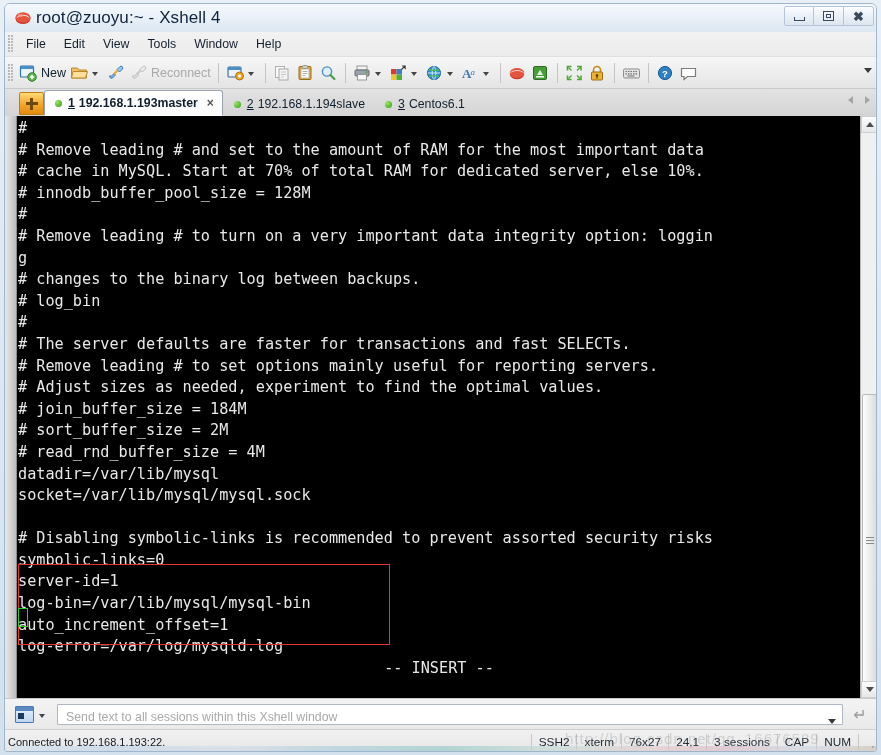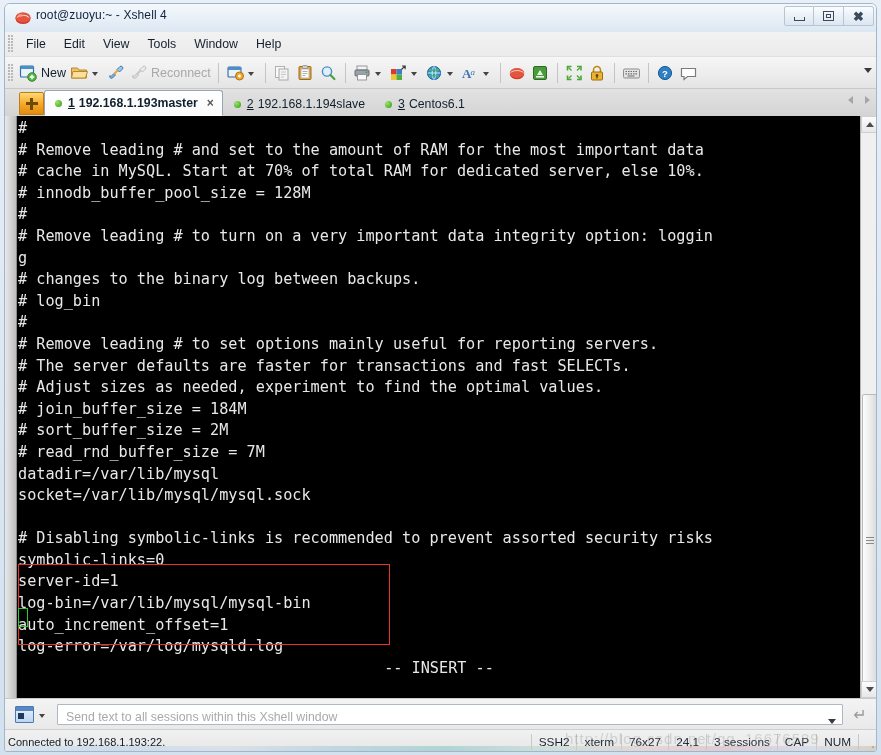--- a/index.html
+++ b/index.html
@@ -26,21 +26,21 @@
   .titlebar{
     position:absolute;left:0;top:0;width:873px;height:28px;
     background:linear-gradient(180deg,#f4f8fc 0%,#e7eff7 55%,#dce7f2 100%);
     box-sizing:border-box;
   }
   .title-icon{
     position:absolute;left:9px;top:5px;width:18px;height:18px;
   }
   .title-text{
     position:absolute;left:31px;top:4px;
-    font-size:12px;color:#10243d;white-space:nowrap;letter-spacing:.1px;
+    font-size:17px;color:#10243d;white-space:nowrap;letter-spacing:.1px;
   }
   .winbtns{position:absolute;right:4px;top:2px;display:flex;gap:0;}
   .wbtn{
     width:30px;height:20px;border:1px solid #b6c5d6;
     background:linear-gradient(180deg,#fbfdff 0%,#eaf0f7 50%,#dde6f0 100%);
     display:flex;align-items:center;justify-content:center;
     box-sizing:border-box;
   }
   .wbtn:first-child{border-radius:2px 0 0 2px;}
   .wbtn:last-child{border-radius:0 3px 2px 0;border-left:none;}
@@ -499,26 +499,26 @@
           <div class="tline">#</div>
           <div class="tline"># Remove leading # and set to the amount of RAM for the most important data</div>
           <div class="tline"># cache in MySQL. Start at 70% of total RAM for dedicated server, else 10%.</div>
           <div class="tline"># innodb_buffer_pool_size = 128M</div>
           <div class="tline">#</div>
           <div class="tline"># Remove leading # to turn on a very important data integrity option: loggin</div>
           <div class="tline">g</div>
           <div class="tline"># changes to the binary log between backups.</div>
           <div class="tline"># log_bin</div>
           <div class="tline">#</div>
+          <div class="tline"># The server defaults are faster for transactions and fast SELECTs.</div>
           <div class="tline"># Remove leading # to set options mainly useful for reporting servers.</div>
-          <div class="tline"># The server defaults are faster for transactions and fast SELECTs.</div>
           <div class="tline"># Adjust sizes as needed, experiment to find the optimal values.</div>
           <div class="tline"># join_buffer_size = 184M</div>
           <div class="tline"># sort_buffer_size = 2M</div>
-          <div class="tline"># read_rnd_buffer_size = 7M</div>
+          <div class="tline"># read_rnd_buffer_size = 4M</div>
           <div class="tline">datadir=/var/lib/mysql</div>
           <div class="tline">socket=/var/lib/mysql/mysql.sock</div>
           <div class="tline"></div>
           <div class="tline"># Disabling symbolic-links is recommended to prevent assorted security risks</div>
           <div class="tline">symbolic-links=0</div>
           <div class="tline">server-id=1</div>
           <div class="tline">log-bin=/var/lib/mysql/mysql-bin</div>
           <div class="tline">auto_increment_offset=1</div>
           <div class="tline">log-error=/var/log/mysqld.log</div>
           <div class="tline bold">-- INSERT --</div>

